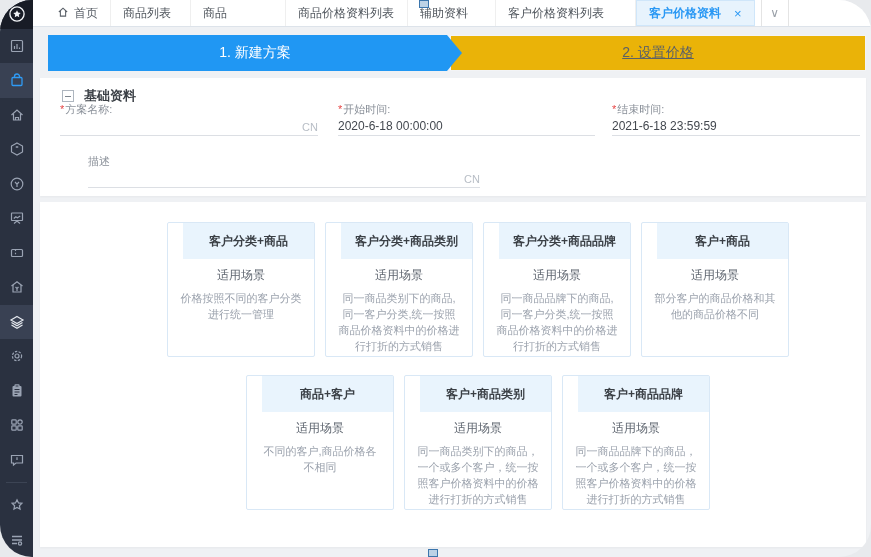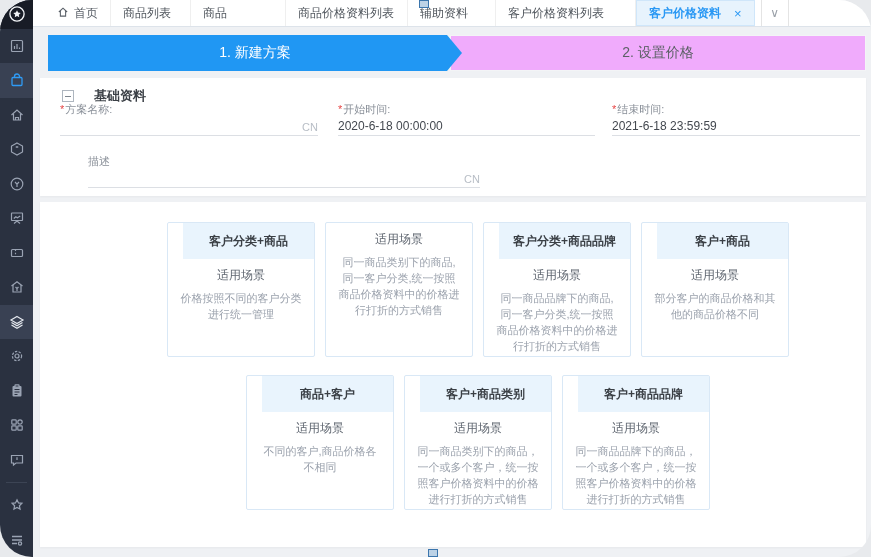--- a/index.html
+++ b/index.html
@@ -26,26 +26,26 @@
   .tab:nth-of-type(5){ min-width:88px; }
   .tab:nth-of-type(6){ min-width:140px; }
   .tab.active{ background:#e7f3fd; color:#2a98f4; font-weight:bold; border:1px solid #cfe6fa; }
   .tab .close-x{ margin-left:8px; font-weight:normal; color:#2a98f4; font-size:13px; line-height:1; }
   .tab-dropdown{ width:28px; display:flex; align-items:center; justify-content:center; border-left:1px solid #e4e4e4; border-right:1px solid #e4e4e4; color:#9aa0a8; margin-left:6px; cursor:pointer; }
 
   
   .stepper{ position:absolute; left:48px; top:35px; width:818px; height:36px; display:flex; }
   .step{ flex:1; display:flex; align-items:center; justify-content:center; font-size:14px; cursor:pointer; }
   .step.s1{ background:#2097f3; color:#fff; clip-path:polygon(0 0, calc(100% - 15px) 0, 100% 50%, calc(100% - 15px) 100%, 0 100%); z-index:2; }
-  .step.s2{ background:#f0abfc; color:#5c6166; margin-left:-12px; border:1px solid #f3f4f6; }
+  .step.s2{ background:#eab308; color:#5c6166; margin-left:-12px; border:1px solid #f3f4f6;text-decoration:underline; }
 
   
   .panel{ position:absolute; background:#fff; box-shadow:0 1px 2px rgba(0,0,0,0.04); }
   .panel-form{ left:40px; top:78px; width:826px; height:118px; }
-  .section-head{ position:absolute; left:22px; top:9px; display:flex; align-items:center; gap:20px; font-size:13px; font-weight:bold; color:#3a3f45; }
+  .section-head{ position:absolute; left:22px; top:9px; display:flex; align-items:center; gap:10px; font-size:13px; font-weight:bold; color:#3a3f45; }
   .collapse-box{ width:12px; height:12px; border:1px solid #aeb6bf; position:relative; cursor:pointer; }
   .collapse-box::after{ content:""; position:absolute; left:2px; right:2px; top:5px; border-top:1px solid #7d858e; }
   .field{ position:absolute; }
   .field .lbl{ font-size:11px; color:#8a9099; height:14px; }
   .req::before{ content:"*"; color:#e64545; margin-right:1px; }
   .val-row{ display:flex; justify-content:space-between; align-items:flex-end; border-bottom:1px solid #dcdfe4; height:20px; font-size:12px; color:#43484f; padding-bottom:2px; cursor:text; }
   .suffix{ font-size:11px; color:#b8bec6; }
   .f-name{ left:20px; top:24px; width:258px; }
   .f-start{ left:298px; top:24px; width:257px; }
   .f-end{ left:572px; top:24px; width:248px; }
@@ -261,20 +261,21 @@
 
     <div class="card-row r1">
       <div class="ptcard">
         <div class="ptcard-head">客户分类+商品</div>
         <div class="ptcard-body">
           <div class="scenario">适用场景</div>
           <div class="desc">价格按照不同的客户分类进行统一管理</div>
         </div>
       </div>
       <div class="ptcard">
+        <div class="ptcard-head">客户分类+商品类别</div>
         <div class="ptcard-body">
           <div class="scenario">适用场景</div>
           <div class="desc">同一商品类别下的商品,同一客户分类,统一按照商品价格资料中的价格进行打折的方式销售</div>
         </div>
       </div>
       <div class="ptcard">
         <div class="ptcard-head">客户分类+商品品牌</div>
         <div class="ptcard-body">
           <div class="scenario">适用场景</div>
           <div class="desc">同一商品品牌下的商品,同一客户分类,统一按照商品价格资料中的价格进行打折的方式销售</div>

